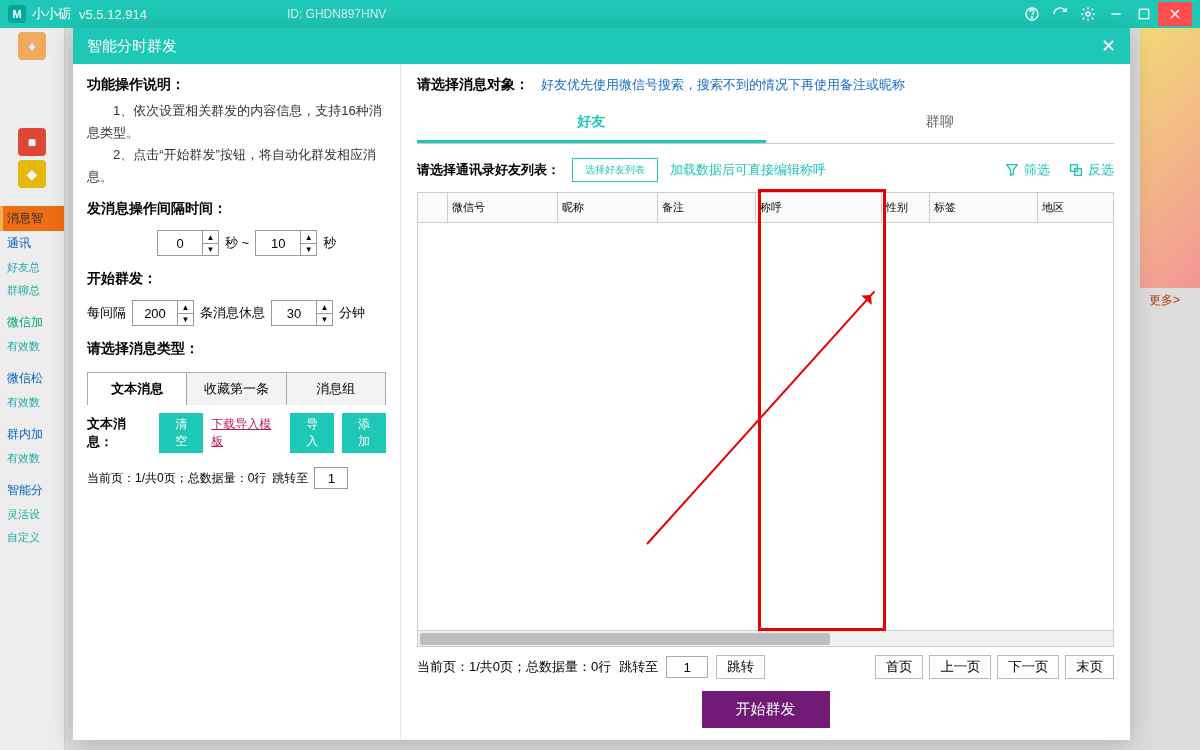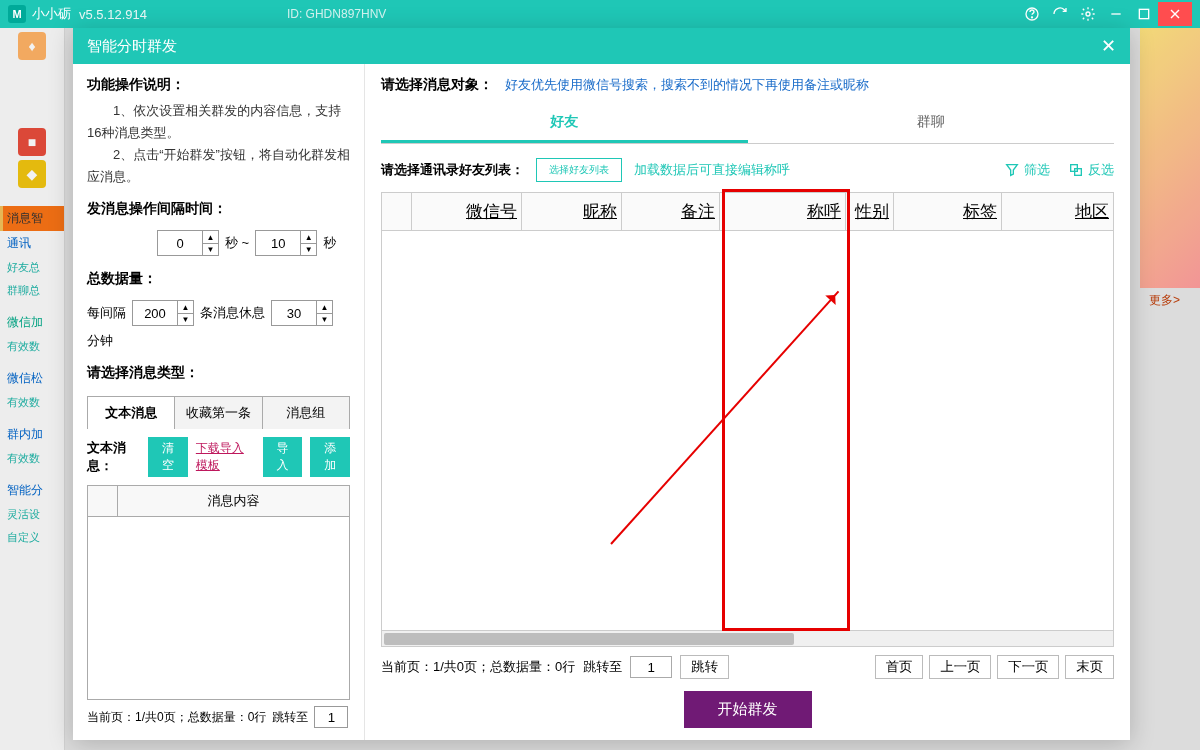--- a/index.html
+++ b/index.html
@@ -27,21 +27,21 @@
 .bg-more { position:absolute; right:20px; top:292px; color:#c2410c;font-size:12px;}
 
 
 .modal-mask { position: absolute; inset: 28px 0 0 0; background: rgba(0,0,0,.05); }
 .dialog { position: absolute; left: 73px; top: 28px; right: 70px; bottom: 10px; background: #fff; box-shadow: 0 4px 24px rgba(0,0,0,.2); display:flex; flex-direction:column; }
 .dlg-header { background: #1fc7b6; height: 36px; display: flex; align-items: center; padding: 0 14px; color: #fff; font-size: 15px; }
 .dlg-header .x { margin-left: auto; cursor: pointer; font-size: 18px; }
 .dlg-body { flex: 1; display: flex; overflow: hidden; }
 
 
-.leftp { width: 292px; border-right: 1px solid #e5e5e5; padding: 12px 14px; display:flex;flex-direction:column; }
+.leftp { width: 328px; border-right: 1px solid #e5e5e5; padding: 12px 14px; display:flex;flex-direction:column; }
 .leftp h4 { font-size: 14px; font-weight: bold; margin-bottom: 6px; }
 .leftp p { font-size: 13px; color: #333; line-height: 1.7; text-indent: 2em; }
 .leftp .row { display: flex; align-items: center; gap: 6px; margin-top: 6px; flex-wrap:wrap;}
 .num-input { width: 62px; height: 26px; border: 1px solid #999; display: flex; }
 .num-input input { width: 44px; border: 0; text-align: center; font-size: 13px; outline:none;}
 .num-input .spins { width: 16px; display: flex; flex-direction: column; border-left: 1px solid #999;}
 .num-input .spins span { flex:1; font-size:8px; display:flex;align-items:center;justify-content:center;cursor:pointer;border-bottom:1px solid #999;}
 .num-input .spins span:last-child{border-bottom:0;}
 
 .tabs3 { display: flex; border: 1px solid #aaa; border-bottom:0; margin-top: 8px; }
@@ -74,21 +74,21 @@
 
 .line2 { display:flex;align-items:center;gap:12px;margin-top:14px;flex-wrap:wrap;}
 .line2 .lbl{font-weight:bold;}
 .btn-outline { border:1px solid #1fc7b6;color:#1fc7b6;background:#fff;padding:4px 12px;cursor:pointer;font-size:10px;}
 .teal-text{color:#1fc7b6;}
 .tool-r { margin-left:auto;display:flex;gap:18px;align-items:center;}
 .tool-r span{display:flex;align-items:center;gap:4px;cursor:pointer;}
 
 .grid-wrap { border:1px solid #ccc;margin-top:10px;flex:1;display:flex;flex-direction:column;min-height:0;position:relative;}
 .ghead { display:flex;background:#fafafa;border-bottom:1px solid #ccc;}
-.ghead > div{padding:7px 4px;text-align:right;border-right:1px solid #ccc;font-size:17px;text-decoration:underline;}
+.ghead > div{padding:7px 4px;text-align:left;border-right:1px solid #ccc;font-size:11px;}
 .ghead > div:last-child{border-right:0;}
 .col-ck{width:30px;} .col-wx{width:110px;} .col-nk{width:100px;} .col-bz{width:98px;} .col-ch{width:126px;} .col-xb{width:48px;} .col-bq{width:108px;} .col-dq{flex:1;}
 
 .red-box{position:absolute;border:3px solid #e60000;pointer-events:none;}
 .red-arrow{position:absolute;width:2px;background:#e60000;transform-origin:bottom center;pointer-events:none;}
 .red-arrow::after{content:"";position:absolute;top:-2px;left:-6px;border:7px solid transparent;border-bottom-color:#e60000;}
 
 .hscroll{height:16px;background:#f0f0f0;border-top:1px solid #ccc;position:relative;}
 .hscroll .thumb{position:absolute;left:2px;top:2px;height:12px;width:410px;background:#bdbdbd;border-radius:2px;}
 
@@ -195,21 +195,21 @@
         <div class="num-input">
           <input value="10" style="">
           <div class="spins">
               <span>▲</span>
               <span>▼</span>
             </div>
         </div>
         <span>秒</span>
       </div>
 
-      <h4 style="margin-top:14px">总数据量：</h4>
+      <h4 style="margin-top:14px">开始群发：</h4>
       <div class="row">
         <span>每间隔</span>
         <div class="num-input">
           <input value="200" style="">
           <div class="spins">
               <span>▲</span>
               <span>▼</span>
             </div>
         </div>
         <span>条消息休息</span>
@@ -231,27 +231,20 @@
       </div>
 
       <div class="msg-toolbar">
         <b>文本消息：</b>
         <button class="btn-teal">清空</button>
         <span class="lnk-teal">下载导入模板</span>
         <button class="btn-teal">导入</button>
         <button class="btn-teal">添加</button>
       </div>
 
-      <div class="msg-table">
-        <div class="hdr">
-          <div></div>
-          <div>消息内容</div>
-        </div>
-        <div class="body"></div>
-      </div>
 
       <div class="msg-pager">
         <span>当前页：1/共0页；总数据量：0行</span>
         <span>跳转至</span>
         <input value="1" style="">
       </div>
     </div>
 
     <div class="rightp">
       <div class="line1">

